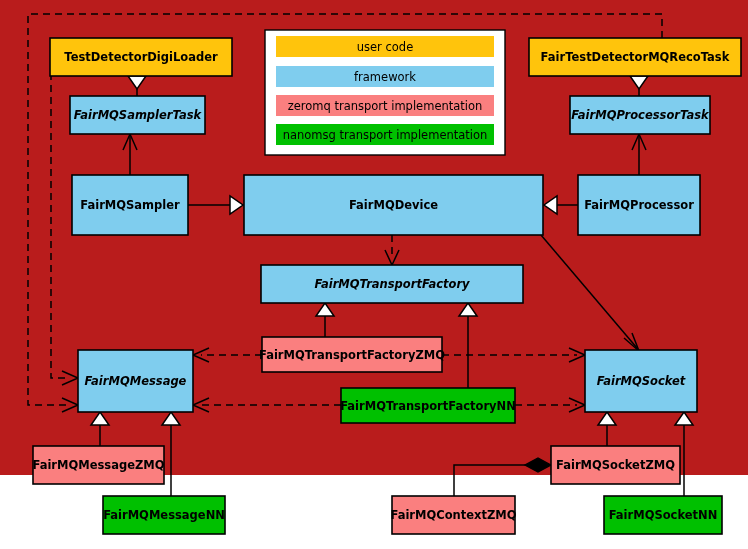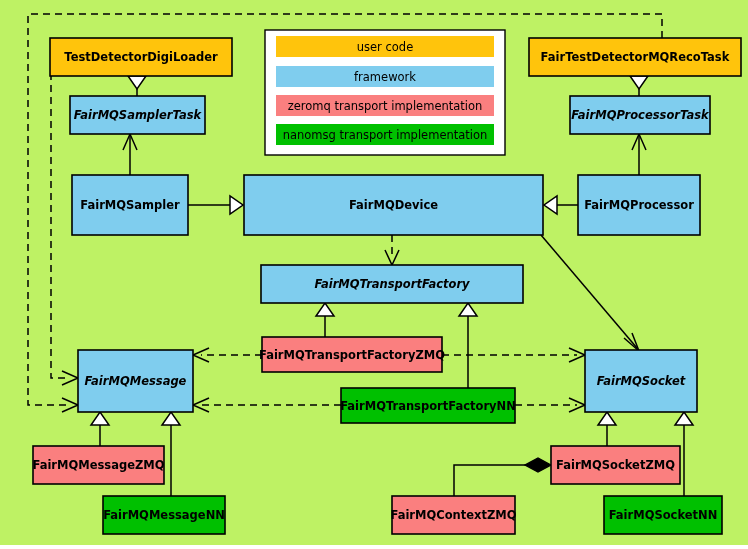--- a/index.html
+++ b/index.html
@@ -1,18 +1,18 @@
 <!DOCTYPE html>
 <html><head>
 <meta charset="utf-8">
 <style>
   html,body{margin:0;padding:0;background:#ffffff;}
   body{width:748px;height:549px;overflow:hidden;
        font-family:"DejaVu Sans","Liberation Sans",sans-serif;}
-  #diagram{position:relative;width:748px;height:545px;background:#bef264;}
+  #diagram{position:relative;width:748px;height:475px;background:#b91c1c;}
   svg{position:absolute;left:0;top:0;width:748px;height:549px;}
   .boxlabel{font-weight:bold;font-size:11.5px;fill:#000;
             text-anchor:middle;dominant-baseline:middle;}
   .boxlabel.abstract{font-style:italic;}
   .legendlabel{font-size:11.5px;fill:#000;text-anchor:middle;
                dominant-baseline:middle;font-weight:normal;}
   .nodebox{stroke:#000;stroke-width:1.6;}
   .legendbox{fill:#fff;stroke:#000;stroke-width:1.4;}
   .legendswatch{stroke:none;}
   .edge{stroke:#000;stroke-width:1.5;fill:none;}

